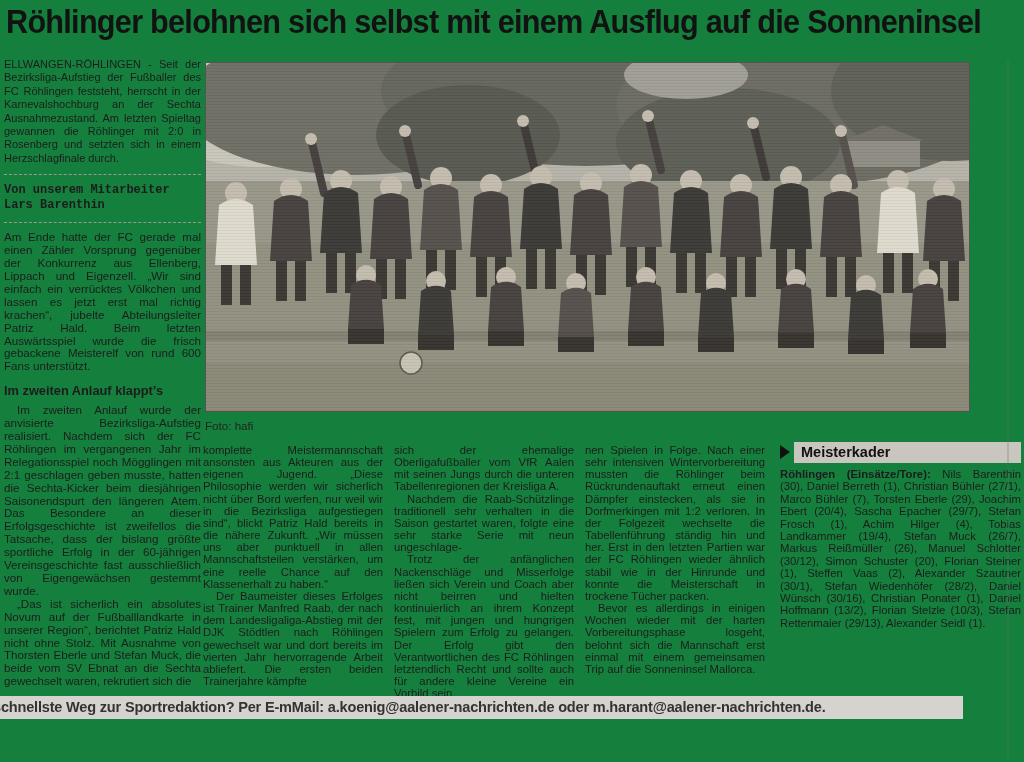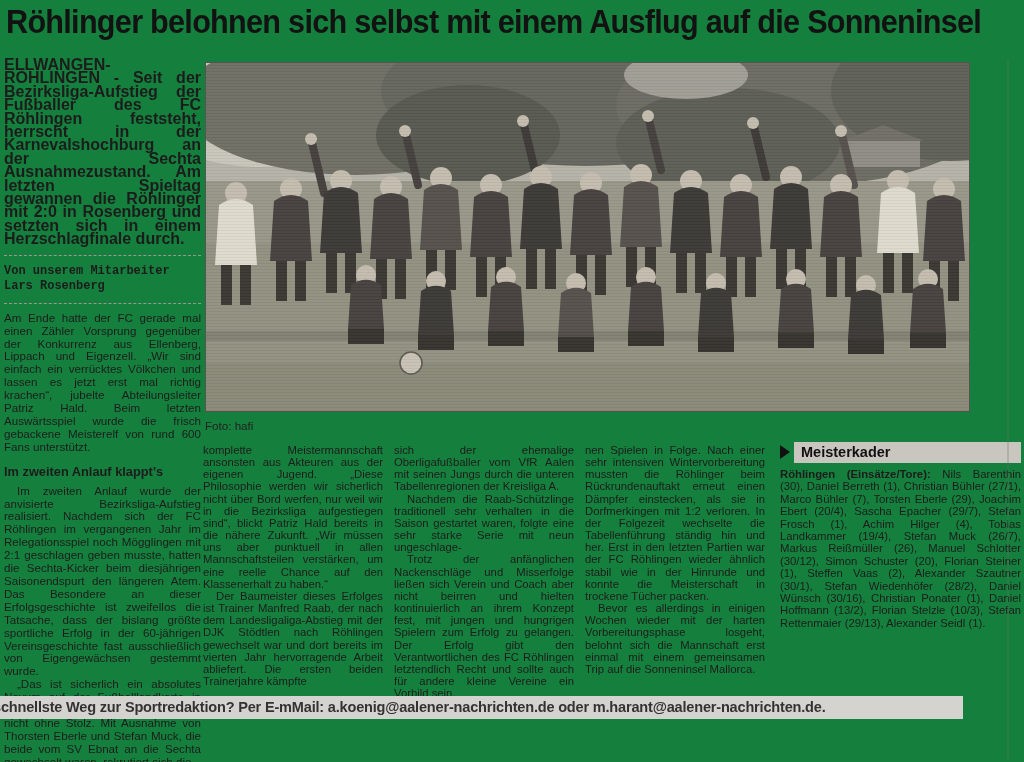--- a/index.html
+++ b/index.html
@@ -10,21 +10,21 @@
   }
   
   .headline{
     position:absolute;left:6px;top:2px;width:1015px;margin:0;
     font-size:34px;font-weight:700;letter-spacing:-0.8px;color:#121212;
     transform:scaleX(.90);transform-origin:left top;white-space:nowrap;
   }
   
   .leftcol{position:absolute;left:4px;top:58px;width:197px;text-align:justify;}
   .leftcol p{margin:0;}
-  .lead{font-size:16px;font-weight:700;line-height:13.4px;}
+  .lead{font-size:11px;font-weight:400;line-height:13.4px;}
   .rule{border:none;border-top:1px dashed #9a9892;margin:9px 0 8px 0;}
   .byline{font-size:12px;font-weight:700;line-height:15px;font-family:Liberation Mono, monospace;}
   .bodytext{font-size:11.6px;line-height:12.9px;}
   .subhead{margin:10px 0 6px 0;font-size:12.8px;font-weight:700;text-align:left;}
   .indent{text-indent:13px;}
   .mt{margin-top:2px;}
   
   .photo{
     position:absolute;left:205px;top:62px;width:765px;height:350px;
     border:1px solid #55544f;box-sizing:border-box;background:#a8a69b;overflow:hidden;
@@ -79,21 +79,21 @@
 <body>
 
 <div class="page">
 
   <h1 class="headline">Röhlinger belohnen sich selbst mit einem Ausflug auf die Sonneninsel</h1>
 
   <div class="leftcol">
     <p class="lead">ELLWANGEN-RÖHLINGEN - Seit der Bezirksliga-Aufstieg der Fußballer des FC Röhlingen feststeht, herrscht in der Karnevalshochburg an der Sechta Ausnahmezustand. Am letzten Spieltag gewannen die Röhlinger mit 2:0 in Rosenberg und setzten sich in einem Herzschlagfinale durch.</p>
     <hr class="rule">
     <p class="byline">Von unserem Mitarbeiter</p>
-    <p class="byline">Lars Rosenberg</p>
+    <p class="byline">Lars Barenthin</p>
     <hr class="rule">
     <p class="bodytext mt">Am Ende hatte der FC gerade mal einen Zähler Vorsprung gegenüber der Konkurrenz aus Ellenberg, Lippach und Eigenzell. „Wir sind einfach ein verrücktes Völkchen und lassen es jetzt erst mal richtig krachen“, jubelte Abteilungsleiter Patriz Hald. Beim letzten Auswärtsspiel wurde die frisch gebackene Meisterelf von rund 600 Fans unterstützt.</p>
     <h3 class="subhead">Im zweiten Anlauf klappt’s</h3>
     <p class="bodytext indent">Im zweiten Anlauf wurde der anvisierte Bezirksliga-Aufstieg realisiert. Nachdem sich der FC Röhlingen im vergangenen Jahr im Relegationsspiel noch Mögglingen mit 2:1 geschlagen geben musste, hatten die Sechta-Kicker beim diesjährigen Saisonendspurt den längeren Atem. Das Besondere an dieser Erfolgsgeschichte ist zweifellos die Tatsache, dass der bislang größte sportliche Erfolg in der 60-jährigen Vereinsgeschichte fast ausschließlich von Eigengewächsen gestemmt wurde.</p>
     <p class="bodytext indent">„Das ist sicherlich ein absolutes Novum auf der Fußballlandkarte in unserer Region“, berichtet Patriz Hald nicht ohne Stolz. Mit Ausnahme von Thorsten Eberle und Stefan Muck, die beide vom SV Ebnat an die Sechta gewechselt waren, rekrutiert sich die</p>
   </div>
 
   <div class="photo">
     <svg width="763" height="348" viewBox="0 0 763 348" xmlns="http://www.w3.org/2000/svg">
 

